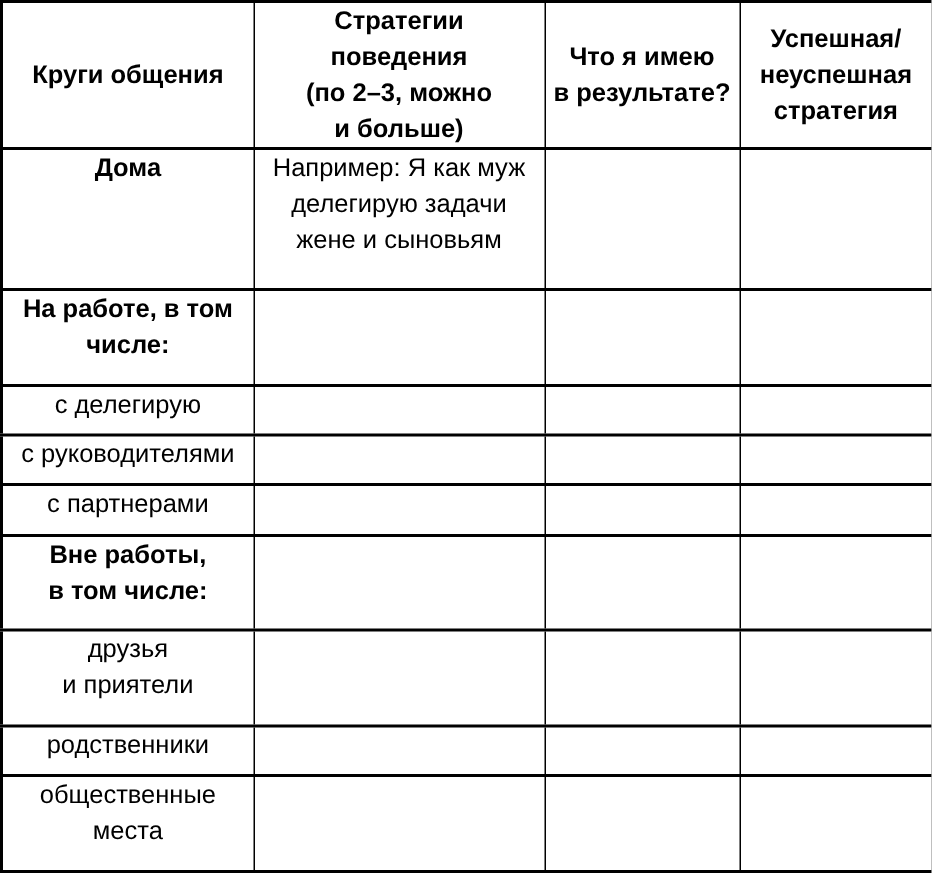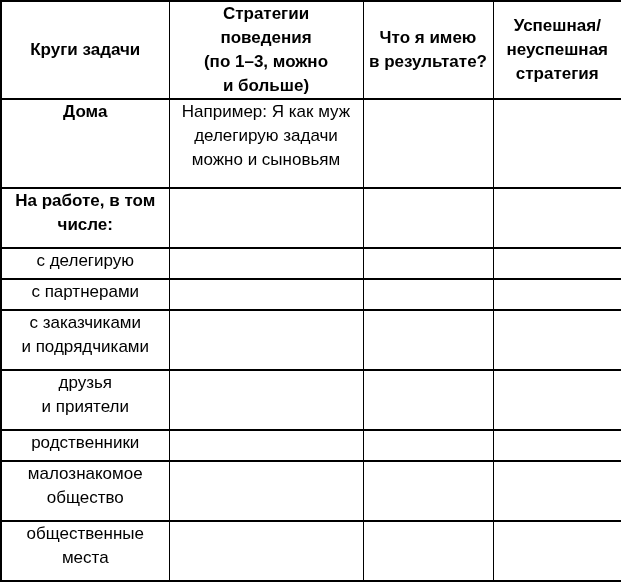--- a/index.html
+++ b/index.html
@@ -60,88 +60,87 @@
 <div class="sheet">
   <table class="worksheet">
     <colgroup>
       <col style="width:168px">
       <col style="width:194px">
       <col style="width:130px">
       <col style="width:129px">
     </colgroup>
     <thead>
       <tr class="rh96">
-        <th>Круги задачи</th>
+        <th>Круги общения</th>
         <th>Стратегии
 поведения
-(по 1–3, можно
+(по 2–3, можно
 и больше)</th>
         <th>Что я имею
 в результате?</th>
         <th>Успешная/
 неуспешная
 стратегия</th>
       </tr>
     </thead>
     <tbody>
       <tr class="rh76">
         <td class="b">Дома</td>
         <td>Например: Я как муж
 делегирую задачи
-можно и сыновьям</td>
+жене и сыновьям</td>
         <td></td>
         <td></td>
       </tr>
       <tr class="rh46">
         <td class="b">На работе, в том
 числе:</td>
         <td></td>
         <td></td>
         <td></td>
       </tr>
       <tr class="rh24">
         <td>с делегирую</td>
         <td></td>
         <td></td>
         <td></td>
       </tr>
       <tr class="rh24">
+        <td>с руководителями</td>
+        <td></td>
+        <td></td>
+        <td></td>
+      </tr>
+      <tr class="rh24">
         <td>с партнерами</td>
         <td></td>
         <td></td>
         <td></td>
       </tr>
       <tr class="rh48">
-        <td>с заказчиками
-и подрядчиками</td>
+        <td class="b">Вне работы,
+в том числе:</td>
         <td></td>
         <td></td>
         <td></td>
       </tr>
       <tr class="rh48">
         <td>друзья
 и приятели</td>
         <td></td>
         <td></td>
         <td></td>
       </tr>
       <tr class="rh24">
         <td>родственники</td>
         <td></td>
         <td></td>
         <td></td>
       </tr>
       <tr class="rh48">
-        <td>малознакомое
-общество</td>
-        <td></td>
-        <td></td>
-        <td></td>
-      </tr>
-      <tr class="rh48">
         <td>общественные
 места</td>
         <td></td>
         <td></td>
         <td></td>
       </tr>
     </tbody>
   </table>
 </div>
 

